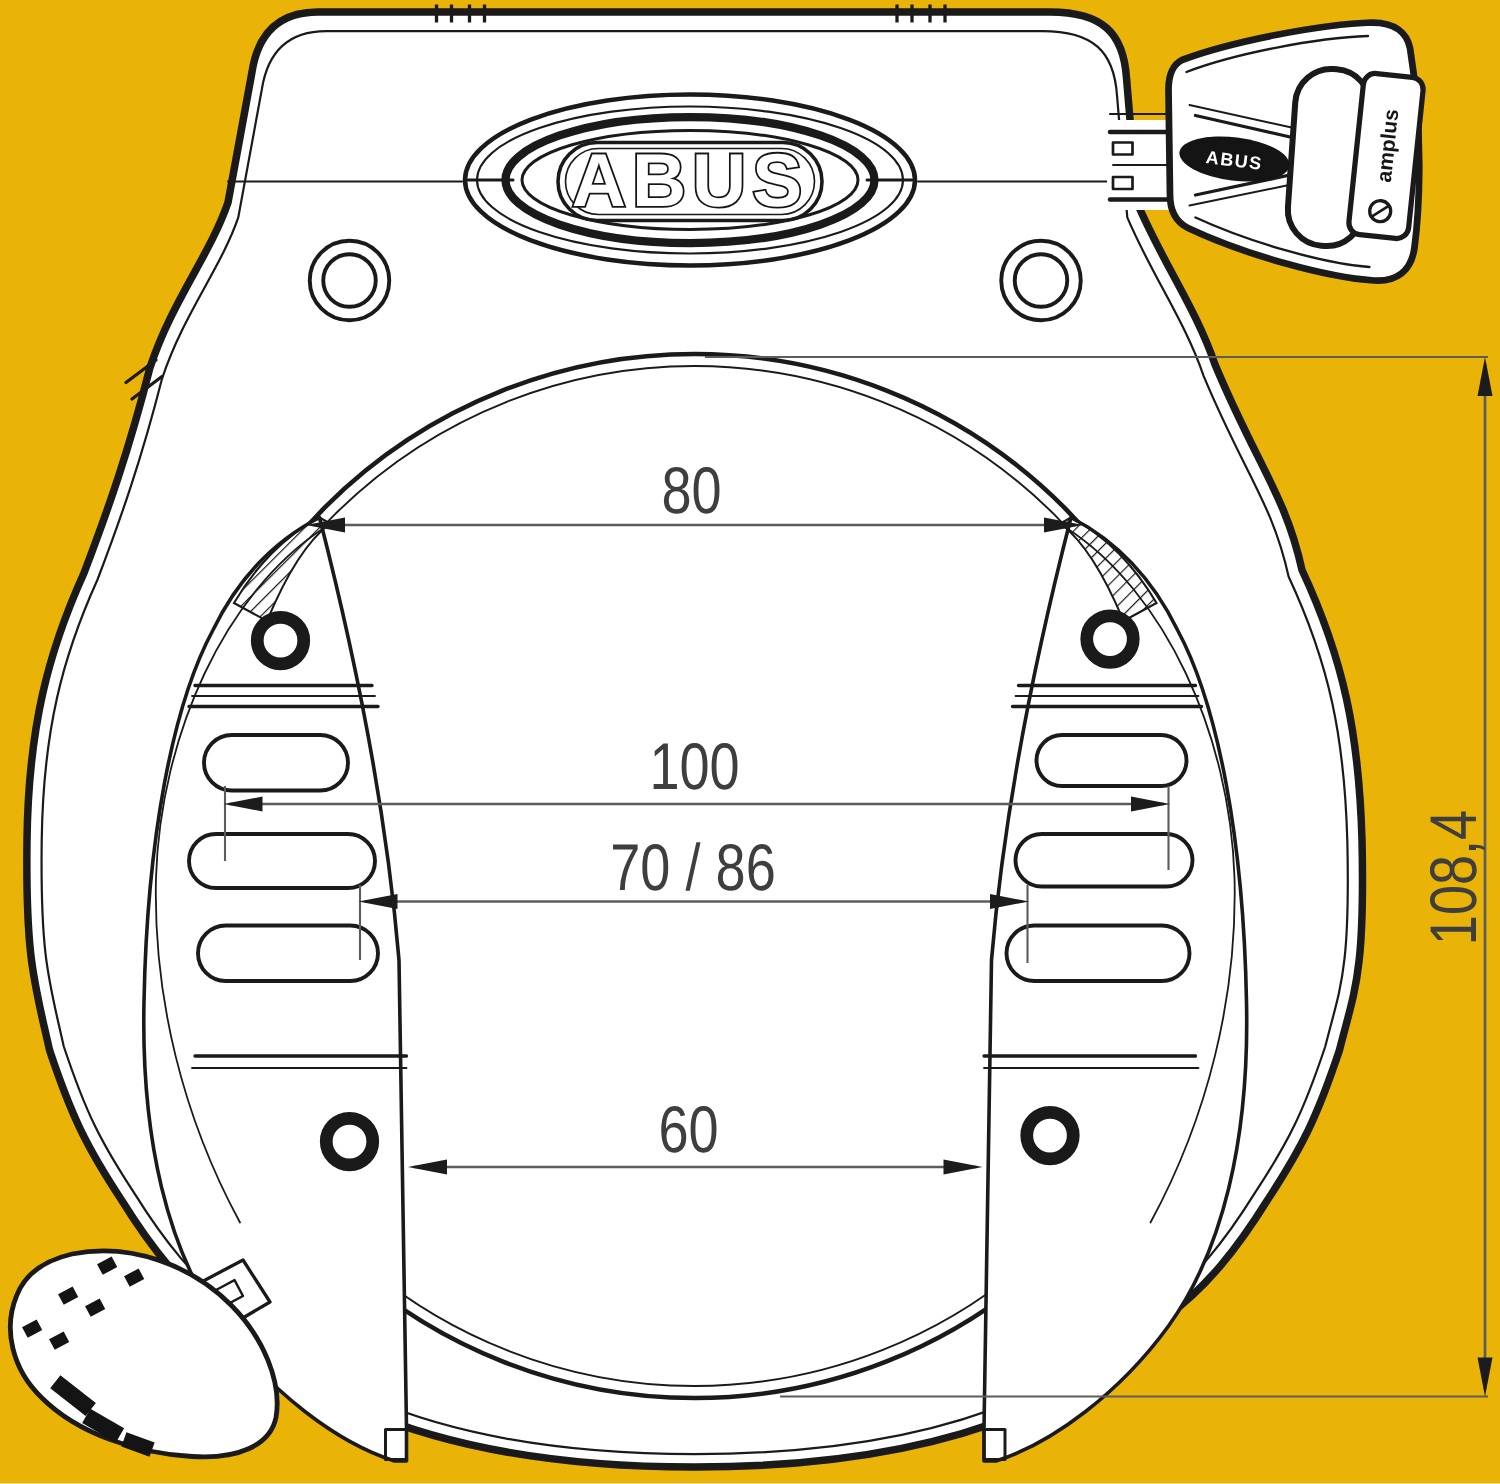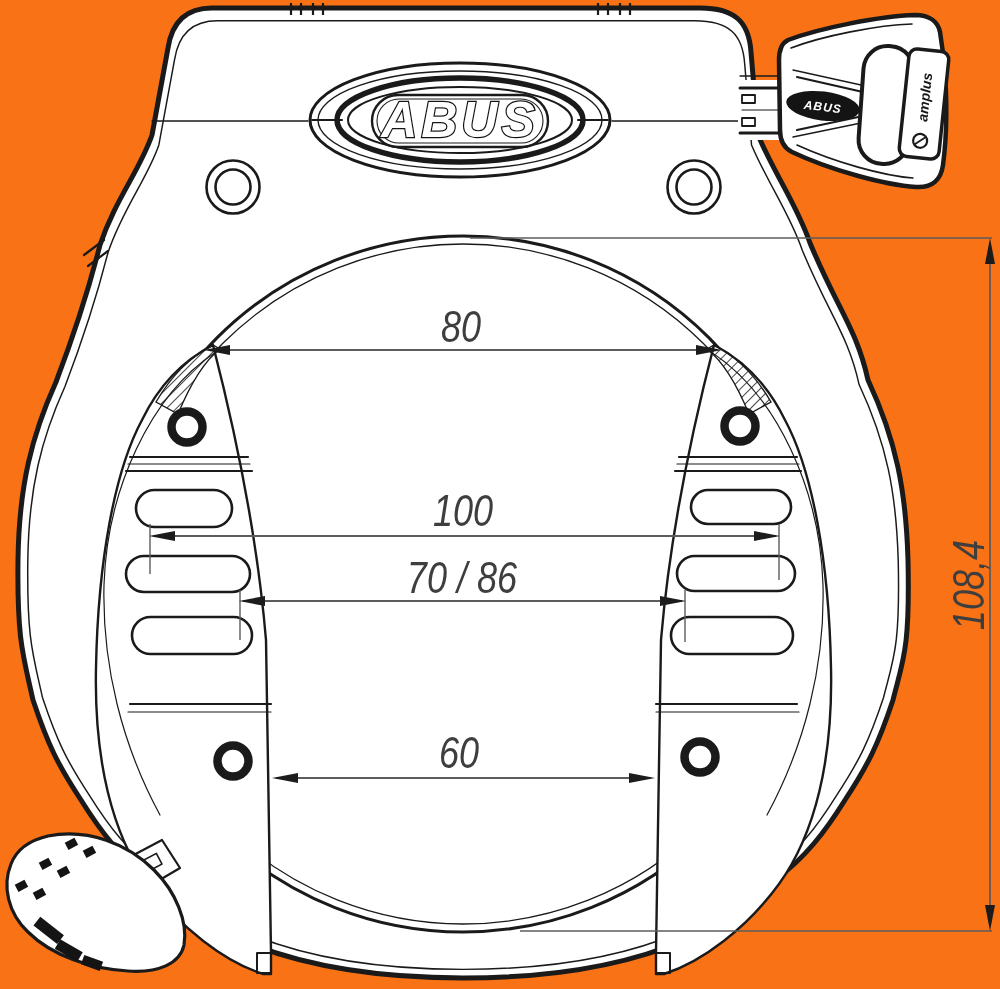--- a/index.html
+++ b/index.html
@@ -1,17 +1,17 @@
 <!DOCTYPE html>
 <html><head>
 <meta charset="utf-8">
 <style>
   html,body{margin:0;padding:0;background:#fff;}
-  .stage{position:relative;width:1000px;height:989px;background:#f97316;overflow:hidden;
-         font-family:"Liberation Sans", sans-serif;font-style:italic;}
+  .stage{position:relative;width:1000px;height:989px;background:#eab308;overflow:hidden;
+         font-family:"Liberation Sans", sans-serif;}
   svg{position:absolute;left:0;top:0;}
   .art{stroke:#1a1a1a;fill:none;stroke-linecap:round;stroke-linejoin:round;}
   .fillw{fill:#ffffff;}
   .dim{stroke:#5c5c5c;fill:none;}
   .dimlabel{fill:#3e3e3e;font-family:"Liberation Sans", sans-serif;font-size:44px;font-weight:400;}
   .badgetext{font-family:"Liberation Sans", sans-serif;font-weight:700;font-size:50px;
              fill:#ffffff;stroke:#141414;stroke-width:2.4;paint-order:stroke;letter-spacing:4px;}
   .keytext{font-family:"Liberation Sans", sans-serif;font-weight:700;fill:#ffffff;font-size:12px;letter-spacing:1px;}
   .keyside{font-family:"Liberation Sans", sans-serif;font-weight:700;fill:#161616;font-size:14px;}
 </style>

